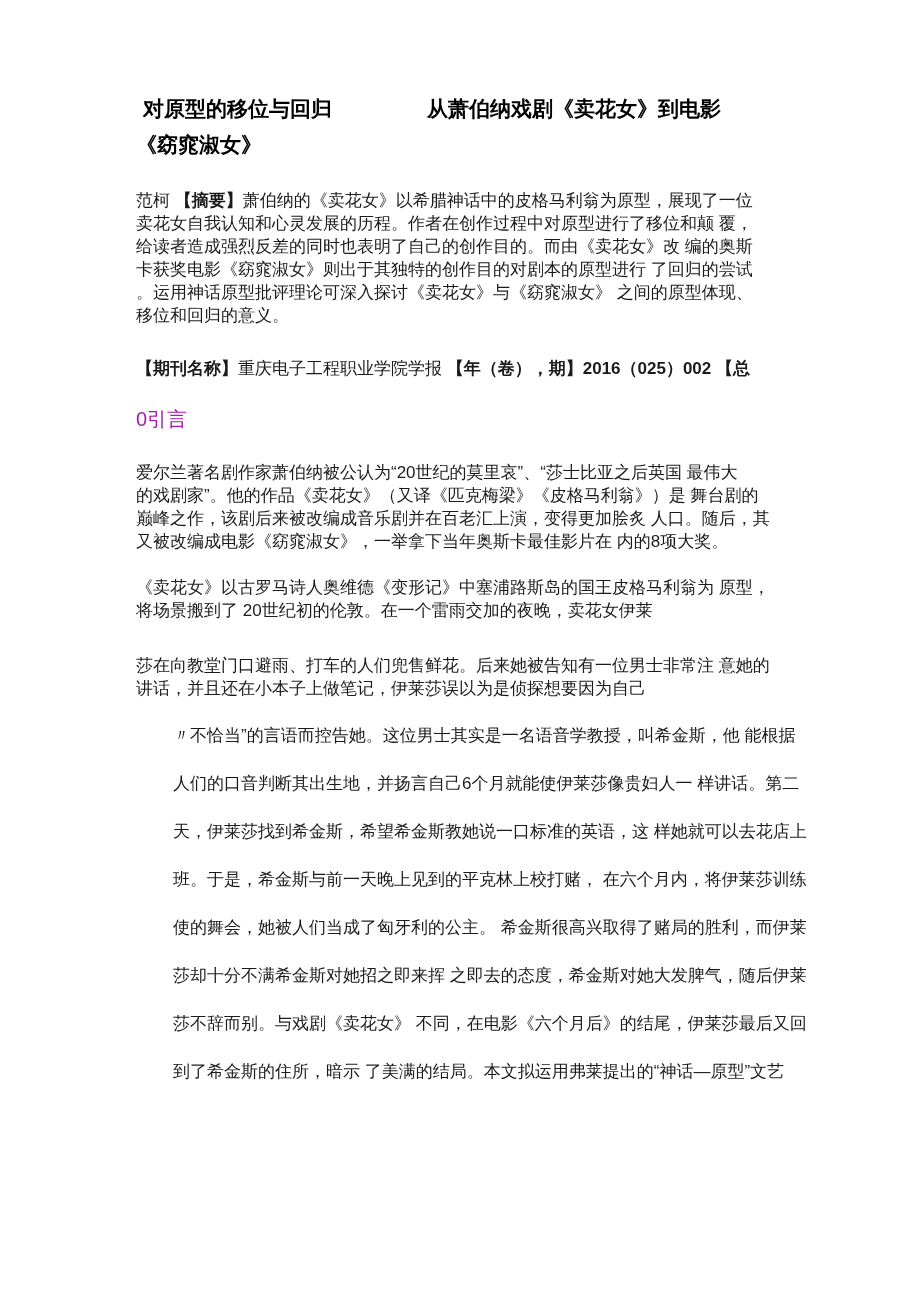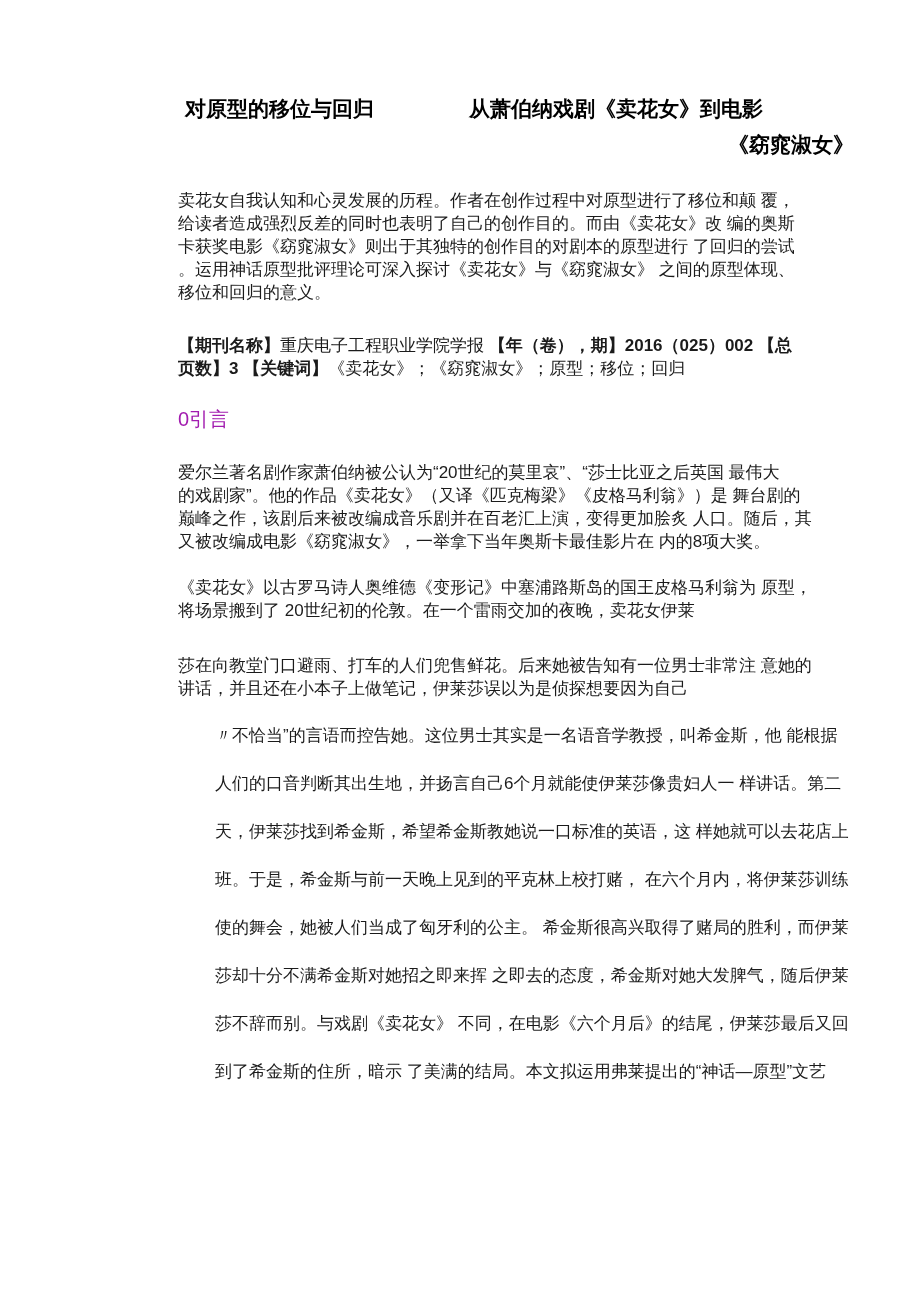--- a/index.html
+++ b/index.html
@@ -5,37 +5,36 @@
   * { margin: 0; padding: 0; box-sizing: border-box; }
   html, body { background: #ffffff; }
   .doc {
     position: relative;
     width: 920px;
     height: 1110px;
     background: #ffffff;
     overflow: hidden;
     font-family: "Liberation Sans", "DejaVu Sans", sans-serif;
     color: #1b1b1b;
-    padding-left: 42px;
   }
   .content {
     margin-left: 136px;
     width: 676px;
   }
   .title {
     margin-top: 91px;
     margin-left: 7px;
     font-size: 21px;
     line-height: 36px;
     font-weight: bold;
     color: #000000;
     white-space: nowrap;
   }
   .t-line2 {
-    text-align: right;
+    text-align: left;
     margin-left: -7px;
   }
   .tgap { display: inline-block; width: 95px; }
   .para {
     font-size: 17px;
     line-height: 23px;
     white-space: nowrap;
   }
   .abstract { margin-top: 26px; }
   .meta     { margin-top: 30px; }
@@ -57,30 +56,30 @@
 
 <div class="doc">
   <div class="content">
 
     <div class="title">
       <div><span>对原型的移位与回归</span><span class="tgap"></span><span>从萧伯纳戏剧《卖花女》到电影</span></div>
       <div class="t-line2">《窈窕淑女》</div>
     </div>
 
     <div class="para abstract">
+      <div><span>范柯 </span><span class="b">【摘要】</span><span>萧伯纳的《卖花女》以希腊神话中的皮格马利翁为原型，展现了一位</span></div>
       <div>卖花女自我认知和心灵发展的历程。作者在创作过程中对原型进行了移位和颠 覆，</div>
       <div>给读者造成强烈反差的同时也表明了自己的创作目的。而由《卖花女》改 编的奥斯</div>
       <div>卡获奖电影《窈窕淑女》则出于其独特的创作目的对剧本的原型进行 了回归的尝试</div>
       <div>。运用神话原型批评理论可深入探讨《卖花女》与《窈窕淑女》 之间的原型体现、</div>
       <div>移位和回归的意义。</div>
     </div>
 
     <div class="para meta">
       <div><span class="b">【期刊名称】</span><span>重庆电子工程职业学院学报 </span><span class="b">【年（卷），期】</span><span class="b">2016（025）002 </span><span class="b">【总</span></div>
-      <div><span class="b">页数】</span><span class="b">3 </span><span class="b">【关键词】</span><span>《卖花女》；《窈窕淑女》；原型；移位；回归</span></div>
     </div>
 
     <div class="sec">0引言</div>
 
     <div class="para p1">
       <div>爱尔兰著名剧作家萧伯纳被公认为“20世纪的莫里哀”、“莎士比亚之后英国 最伟大</div>
       <div>的戏剧家”。他的作品《卖花女》（又译《匹克梅梁》《皮格马利翁》）是 舞台剧的</div>
       <div>巅峰之作，该剧后来被改编成音乐剧并在百老汇上演，变得更加脍炙 人口。随后，其</div>
       <div>又被改编成电影《窈窕淑女》，一举拿下当年奥斯卡最佳影片在 内的8项大奖。</div>
     </div>

